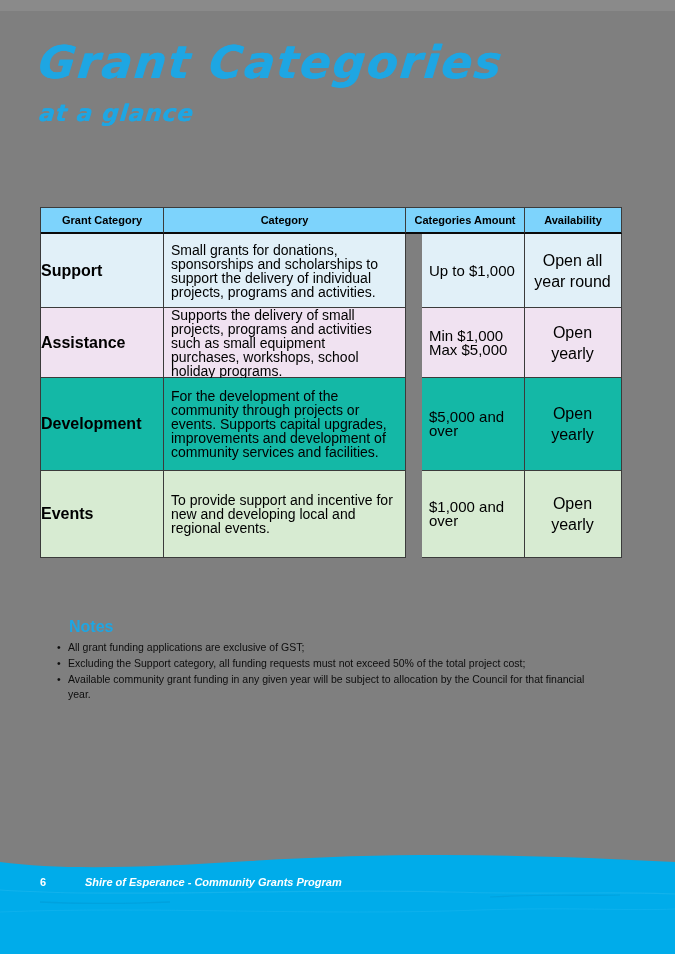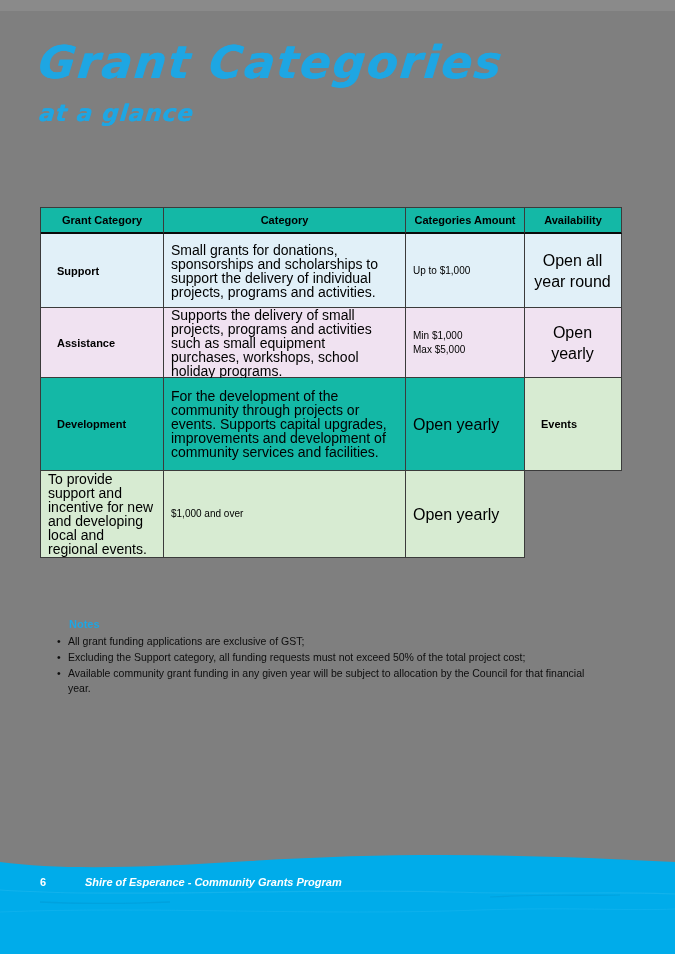--- a/index.html
+++ b/index.html
@@ -37,35 +37,35 @@
     display:grid;
     grid-template-columns:123px 242px 119px 97px;
     grid-template-rows:26px 74px 70px 93px 87px;
     border-top:1px solid #3b3b3b; border-left:1px solid #3b3b3b;
   }
   .cell {
     border-right:1px solid #3b3b3b; border-bottom:1px solid #3b3b3b;
     display:flex; align-items:center; color:#000;
   }
   .th {
-    background:#14b8a6; font-weight:bold; font-size:11px;
+    background:#7dd3fc; font-weight:bold; font-size:11px;
     justify-content:center; border-bottom:2px solid #0a0a0a;
   }
-  .cat  { font-weight:bold; font-size:11px; padding-left:16px; }
+  .cat  { font-weight:bold; font-size:16px; padding-left:0; }
   .purp { font-size:14px; line-height:14px; padding:4px 8px 4px 7px; }
-  .amt  { font-size:10px; line-height:14px; padding-left:7px; white-space:pre-line; }
+  .amt  { font-size:15px; line-height:14px; padding-left:7px; white-space:pre-line;margin-left:16px; }
   .avail{ font-size:16px; line-height:21px; padding:0 8px 0 7px;text-align:center; }
   .bg-support     { background:#e1f0f8; }
   .bg-assistance  { background:#f0e2f1; }
   .bg-development { background:#14b8a6; }
   .bg-events      { background:#d7ebd2; }
 
   
   .notes { position:absolute; left:40px; top:618px; width:560px; }
-  .notes-heading { color:#1ea6e3; font-weight:bold; font-size:11px; margin-bottom:4px;padding-left:29px; }
+  .notes-heading { color:#1ea6e3; font-weight:bold; font-size:16px; margin-bottom:4px;padding-left:29px; }
   .note-item {
     display:flex; padding-left:17px; margin-bottom:1.5px;
     font-size:10.5px; line-height:14.5px; color:#0d0d0d;
   }
   .note-item .bullet { width:11px; flex:0 0 11px; }
   .note-item .note-text { max-width:521px; }
 
   
   .footer-wave { position:absolute; left:0; bottom:0; width:675px; height:104px; display:block; }
   .footer-text-row {
@@ -97,20 +97,21 @@
     <div class="cell avail bg-support">Open all year round</div>
 
     <div class="cell cat bg-assistance">Assistance</div>
     <div class="cell purp bg-assistance">Supports the delivery of small projects, programs and activities such as small equipment purchases, workshops, school holiday programs.</div>
     <div class="cell amt bg-assistance">Min  $1,000
 Max $5,000</div>
     <div class="cell avail bg-assistance">Open yearly</div>
 
     <div class="cell cat bg-development">Development</div>
     <div class="cell purp bg-development">For the development of the community through projects or events. Supports capital upgrades, improvements and development of community services and facilities.</div>
+    <div class="cell amt bg-development">$5,000 and over</div>
     <div class="cell avail bg-development">Open yearly</div>
 
     <div class="cell cat bg-events">Events</div>
     <div class="cell purp bg-events">To provide support and incentive for new and developing local and regional events.</div>
     <div class="cell amt bg-events">$1,000 and over</div>
     <div class="cell avail bg-events">Open yearly</div>
   </div>
 
   <div class="notes">
     <div class="notes-heading">Notes</div>

